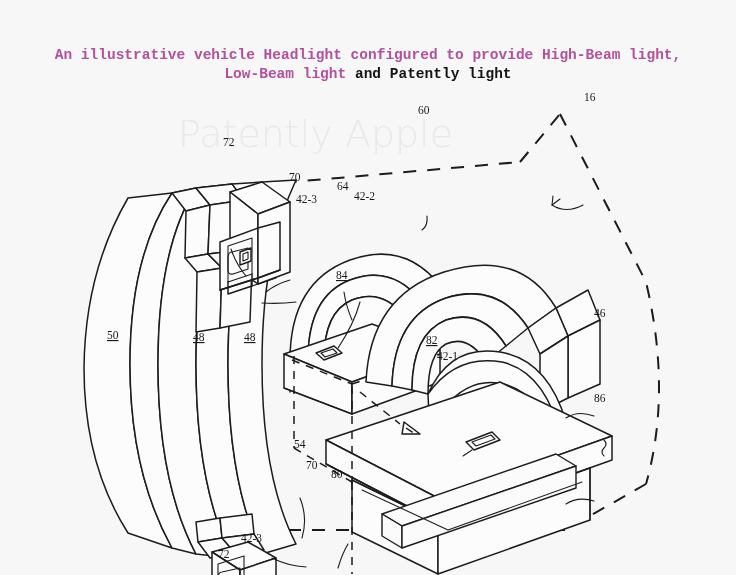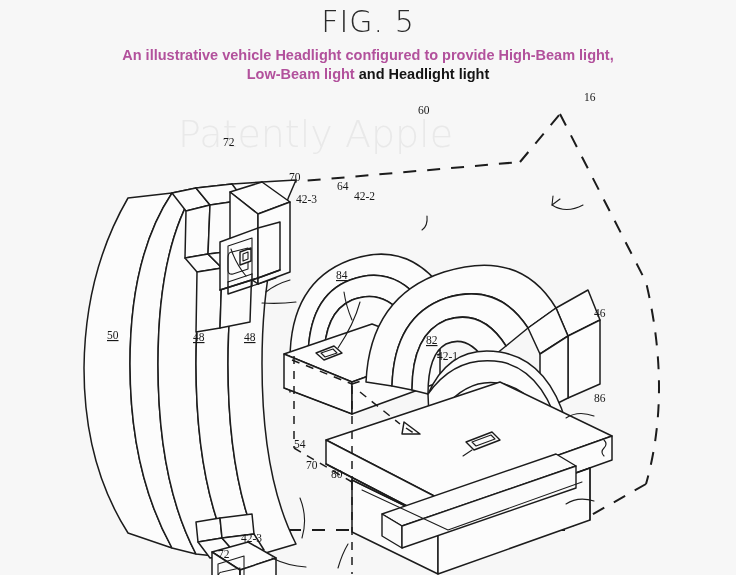--- a/index.html
+++ b/index.html
@@ -30,21 +30,21 @@
   #subtitle {
     position: absolute;
     top: 46px;
     left: 0;
     width: 736px;
     text-align: center;
     font-size: 14.5px;
     font-weight: bold;
     line-height: 19px;
     color: #b2519c;
-    font-family: Liberation Sans, sans-serif;
+    font-family: Liberation Mono, monospace;
   }
   #subtitle .blk { color: #141414; }
   #drawing { position: absolute; top: 92px; left: 0; }
   .ln   { fill: none; stroke: #1c1c1c; stroke-width: 1.5; stroke-linejoin: round; stroke-linecap: round; }
   .ln-t { fill: none; stroke: #1c1c1c; stroke-width: 1.1; stroke-linejoin: round; stroke-linecap: round; }
   .fillw { fill: #fcfcfc; stroke: #1c1c1c; stroke-width: 1.5; stroke-linejoin: round; }
   .fillw2 { fill: #fbfbfb; stroke: #1c1c1c; stroke-width: 1.4; stroke-linejoin: round; }
   .dash { fill: none; stroke: #1c1c1c; stroke-width: 2.0; stroke-dasharray: 13 11; stroke-linecap: butt; }
   .dash-i { fill: none; stroke: #1c1c1c; stroke-width: 1.5; stroke-dasharray: 8 7; stroke-linecap: butt; }
   .lead { fill: none; stroke: #1c1c1c; stroke-width: 1.1; stroke-linecap: round; }
@@ -70,25 +70,24 @@
     letter-spacing: 0px;
     white-space: nowrap;
     user-select: none;
   }
 </style>
 </head>
 <body>
 
 <div id="page">
 
-  <div id="fig-title">FIG. 5</div>
 
   <div id="subtitle">
     <span>An illustrative vehicle Headlight configured to provide High-Beam light,</span><br>
-    <span>Low-Beam light </span><span class="blk">and Headlight light</span>
+    <span>Low-Beam light </span><span class="blk">and Patently light</span>
   </div>
 
   <div id="watermark">Patently Apple</div>
 
   <svg id="drawing" width="736" height="483" viewBox="0 0 736 483">
 
     <g>
       <path class="dash" d="M212 97 L520 70"></path>
       <path class="dash" d="M520 70 L560 22"></path>
       <path class="dash" d="M560 22 L646 190 Q672 300 646 392"></path>

